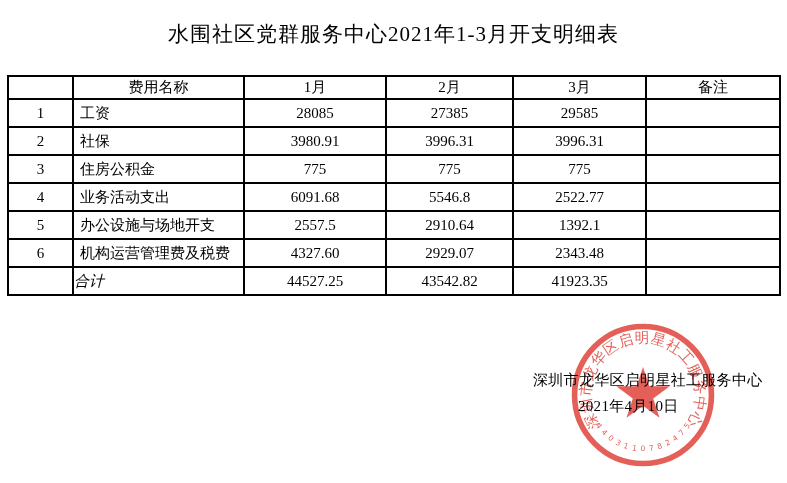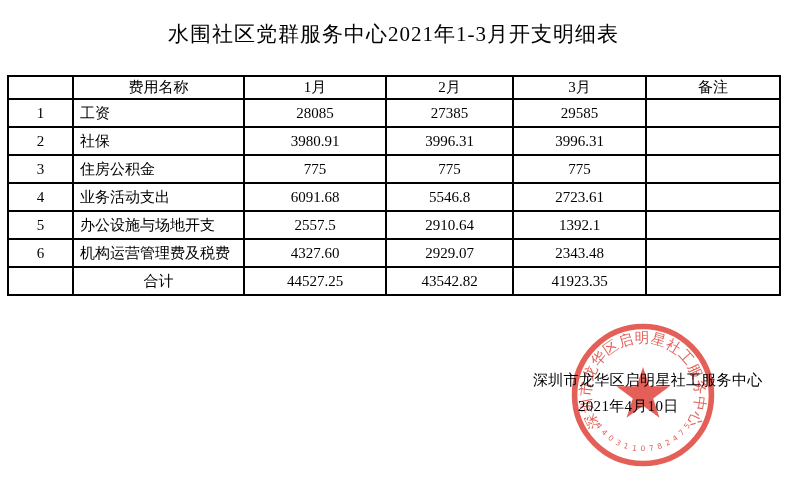--- a/index.html
+++ b/index.html
@@ -43,21 +43,21 @@
     padding: 0;
     overflow: hidden;
     white-space: nowrap;
   }
   .expense-table thead th { height: 21px; }
   .expense-table tbody td { height: 26px; }
   .expense-table td.name-cell {
     text-align: left;
     padding-left: 6px;
   }
-  .expense-table td.total-label-cell { text-align: center; }
+  .expense-table td.total-label-cell { text-align: left; font-style: italic; }
   .sig-line {
     position: absolute;
     font-size: 15px;
     letter-spacing: 0.3px;
     z-index: 1;
   }
   .sig-org { left: 533px; top: 371px; }
   .sig-date { left: 578px; top: 397px; }
   .stamp {
     position: absolute;
@@ -118,21 +118,21 @@
       <td>775</td>
       <td>775</td>
       <td>775</td>
       <td></td>
     </tr>
     <tr>
       <td>4</td>
       <td class="name-cell">业务活动支出</td>
       <td>6091.68</td>
       <td>5546.8</td>
-      <td>2723.61</td>
+      <td>2522.77</td>
       <td></td>
     </tr>
     <tr>
       <td>5</td>
       <td class="name-cell">办公设施与场地开支</td>
       <td>2557.5</td>
       <td>2910.64</td>
       <td>1392.1</td>
       <td></td>
     </tr>

